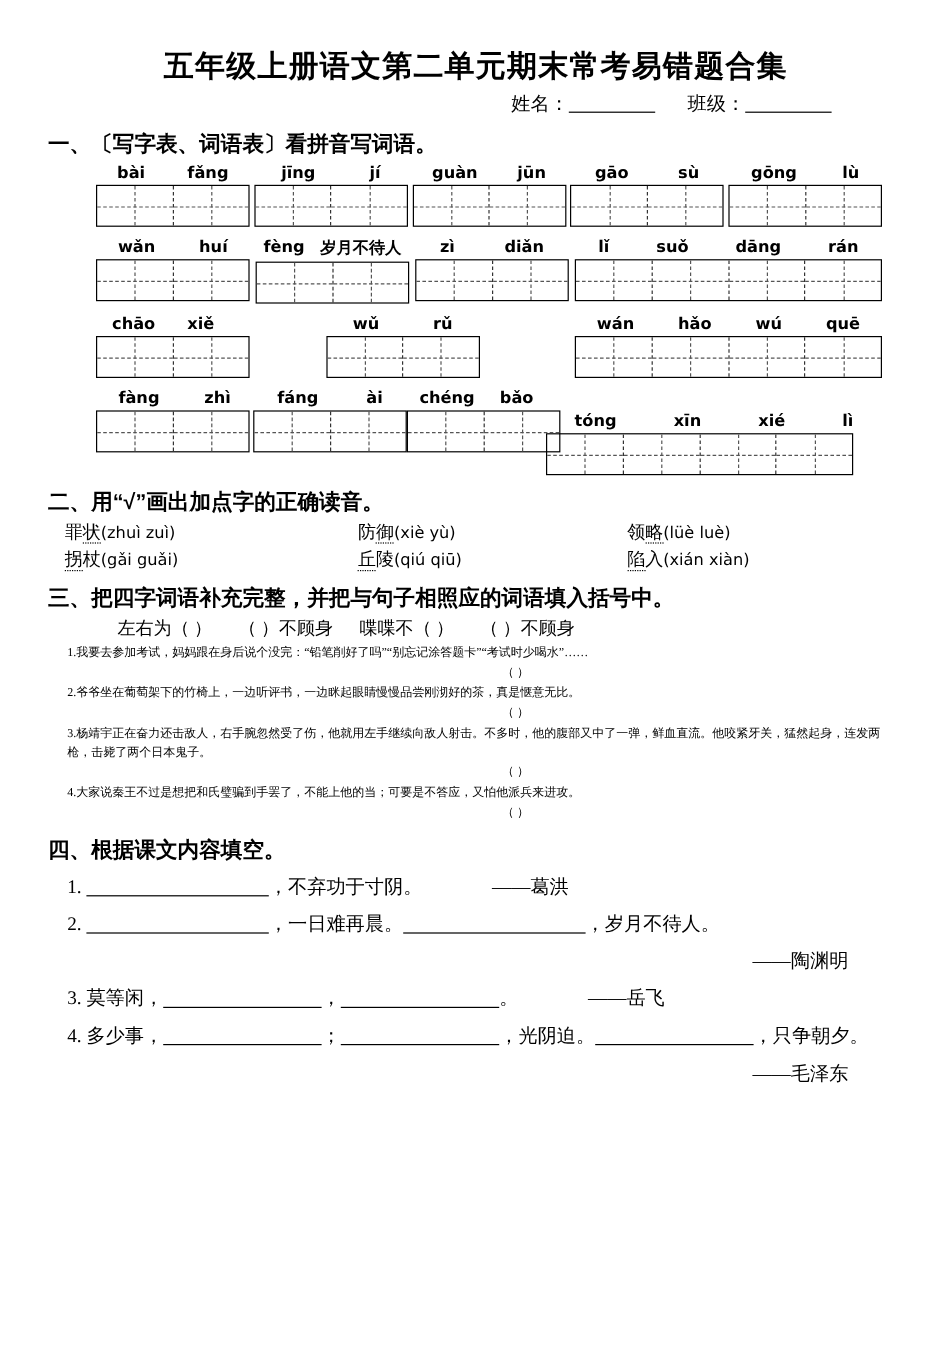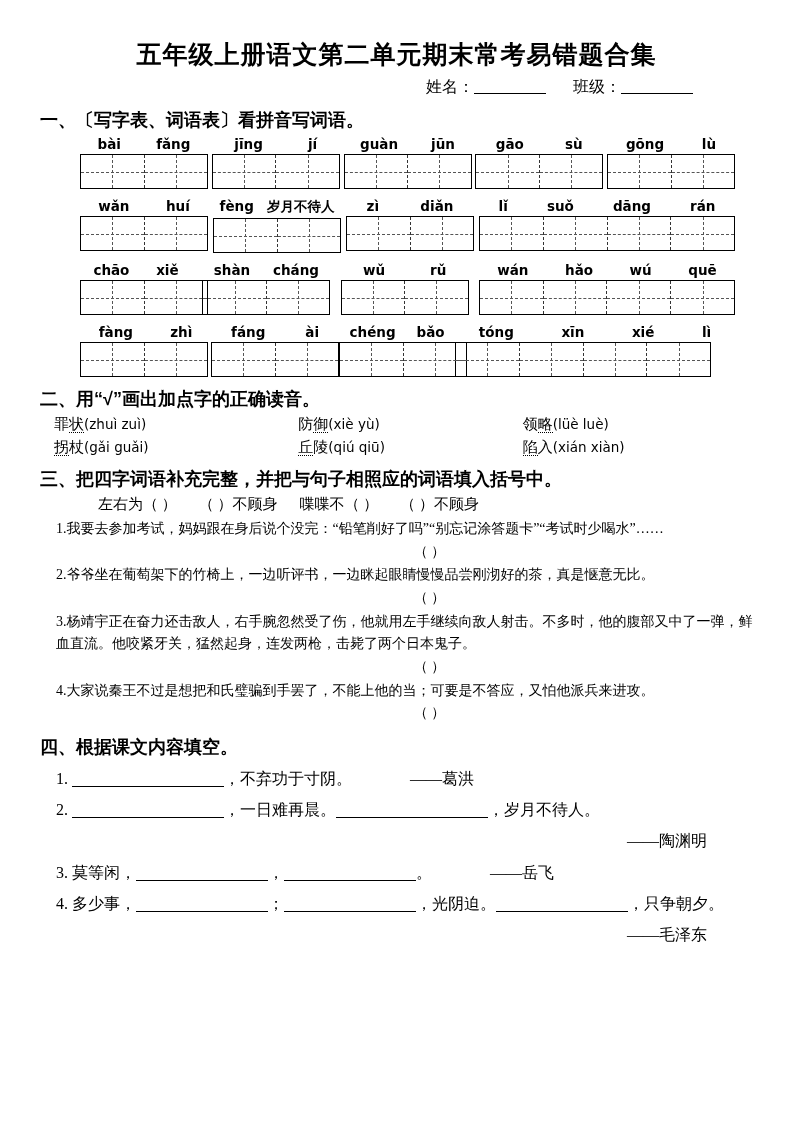--- a/index.html
+++ b/index.html
@@ -129,21 +129,21 @@
   .sec2 .item:nth-child(3) { text-align: left; padding-right: 6px;}
   
   .idioms {
     display: flex;
     font-size: 15px;
     padding-left: 58px;
     gap: 22px;
     margin: 3px 0 4px 0;
   }
   .q {
-    font-size: 14px;
+    font-size: 10px;
     line-height: 1.62;
     margin: 1px 0 1px 0;
     text-indent: 0;
     padding-left: 16px;
   }
   .q .ansline {
     display: block;
     text-align: center;
     padding-left: 50px;
   }
@@ -288,30 +288,20 @@
             <span>chāo</span>
             <span>xiě</span>
           </div>
           <div class="boxes" style="width: 128px;">
             <div class="cell"></div>
             <div class="cell"></div>
           </div>
         </div>
         <div class="grid-cellgroup" style="width: 128px;">
           <div class="pinyin">
-            <span>shàn</span>
-            <span>cháng</span>
-          </div>
-          <div class="boxes" style="width: 128px;">
-            <div class="cell"></div>
-            <div class="cell"></div>
-          </div>
-        </div>
-        <div class="grid-cellgroup" style="width: 128px;">
-          <div class="pinyin">
             <span>wǔ</span>
             <span>rǔ</span>
           </div>
           <div class="boxes" style="width: 128px;">
             <div class="cell"></div>
             <div class="cell"></div>
           </div>
         </div>
         <div class="grid-cellgroup" style="width: 256px;">
           <div class="pinyin">
@@ -353,21 +343,21 @@
         <div class="grid-cellgroup" style="width: 116px;">
           <div class="pinyin">
             <span>chéng</span>
             <span>bǎo</span>
           </div>
           <div class="boxes" style="width: 128px;">
             <div class="cell"></div>
             <div class="cell"></div>
           </div>
         </div>
-        <div class="grid-cellgroup" style="width: 282px;">
+        <div class="grid-cellgroup" style="width: 282px; margin-top: 19px;">
           <div class="pinyin">
             <span>tóng</span>
             <span>xīn</span>
             <span>xié</span>
             <span>lì</span>
           </div>
           <div class="boxes" style="width: 256px;">
             <div class="cell"></div>
             <div class="cell"></div>
             <div class="cell"></div>

